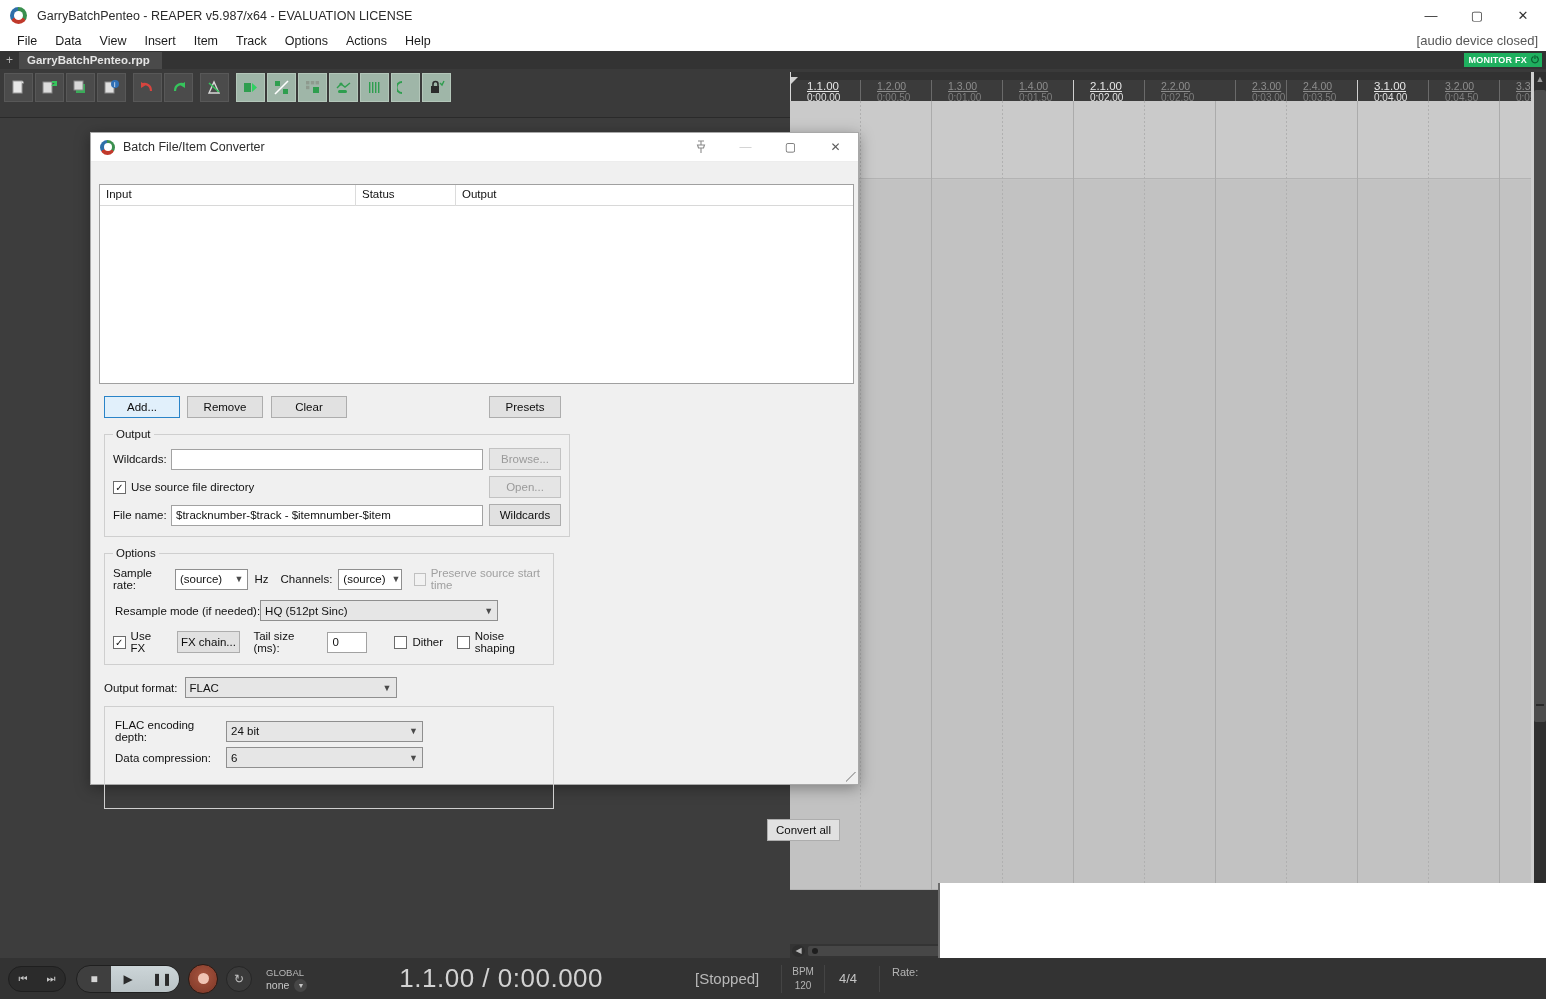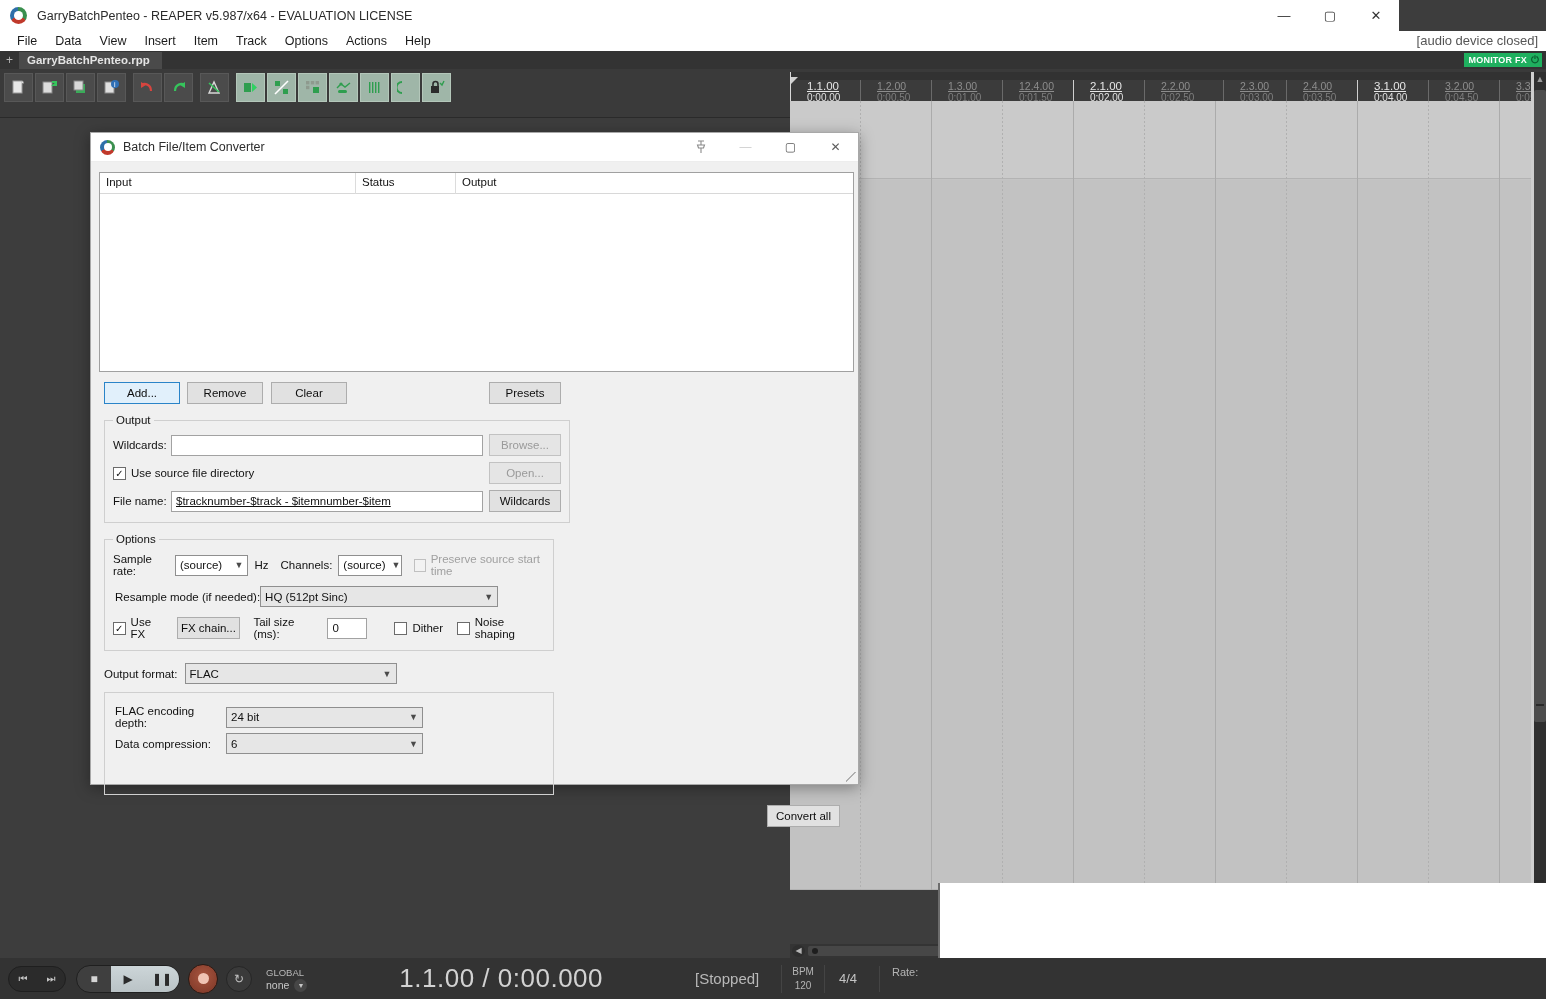--- a/index.html
+++ b/index.html
@@ -6,21 +6,21 @@
   html, body {
     width: 1546px; height: 999px;
     font-family: "Liberation Sans", sans-serif;
     overflow: hidden;
     background: #3d3d3d;
   }
   #root { position: relative; width: 1546px; height: 999px; }
 
   
   .titlebar {
-    position: absolute; left: 0; top: 0; width: 1399px; height: 31px;
+    position: absolute; left: 0; top: 0; width: 1546px; height: 31px;
     background: #ffffff; display: flex; align-items: center; text-align: right;
   }
   .tb-icon { margin-left: 10px; width: 17px; height: 17px; position: relative; }
   .tb-icon .circ {
     position:absolute; left:0; top:0; width:17px; height:17px; border-radius:50%;
     background: conic-gradient(#3a8f4e 0deg 120deg, #c0392b 120deg 240deg, #2e6fa8 240deg 360deg);
   }
   .tb-icon .inner {
     position:absolute; left:4px; top:4px; width:9px; height:9px; border-radius:50%;
     background:#ffffff;
@@ -199,21 +199,21 @@
   }
   .dlg-ico .inner { position:absolute; left:3.5px; top:3.5px; width:8px;height:8px;border-radius:50%;background:#fff;}
   .dlg-title-text { margin-left: 8px; font-size: 12.5px; color: #2d2d2d; }
   .dlg-btns { margin-left:auto; display:flex; }
   .dlg-btn { width:45px; height:29px; display:flex; align-items:center; justify-content:center; color:#5a5a5a; font-size:12px;}
   .dlg-btn.dim { color:#cfcfcf; }
 
   .dlg-body { position: relative; padding: 10px 8px 8px 8px; }
 
   .listview {
-    position: relative; width: 755px; height: 200px; margin: 0 auto;
+    position: relative; width: 755px; height: 200px; margin: 12px auto;
     background: #ffffff; border: 1px solid #a0a0a0;
   }
   .lv-head { display: flex; height: 21px; border-bottom: 1px solid #d8d8d8; }
   .lv-col {
     font-size: 11.5px; color: #111; padding: 3px 0 0 6px; border-right: 1px solid #dcdcdc; height:21px;
   }
   .lv-col.c1 { width: 256px; }
   .lv-col.c2 { width: 100px; }
   .lv-col.c3 { flex: 1; border-right: none; }
 
@@ -421,32 +421,32 @@
       </div>
       <div class="rmark" style="left:70px;">
         <div class="bar">1.2.00</div>
         <div class="tm">0:00.50</div>
       </div>
       <div class="rmark" style="left:141px;">
         <div class="bar">1.3.00</div>
         <div class="tm">0:01.00</div>
       </div>
       <div class="rmark" style="left:212px;">
-        <div class="bar">12.4.00</div>
+        <div class="bar">1.4.00</div>
         <div class="tm">0:01.50</div>
       </div>
       <div class="rmark major" style="left:283px;">
         <div class="bar">2.1.00</div>
         <div class="tm">0:02.00</div>
       </div>
       <div class="rmark" style="left:354px;">
         <div class="bar">2.2.00</div>
         <div class="tm">0:02.50</div>
       </div>
-      <div class="rmark" style="left:433px;">
+      <div class="rmark" style="left:445px;">
         <div class="bar">2.3.00</div>
         <div class="tm">0:03.00</div>
       </div>
       <div class="rmark" style="left:496px;">
         <div class="bar">2.4.00</div>
         <div class="tm">0:03.50</div>
       </div>
       <div class="rmark major" style="left:567px;">
         <div class="bar">3.1.00</div>
         <div class="tm">0:04.00</div>
@@ -575,21 +575,21 @@
         </div>
         <div class="frow">
           <div class="chk" style="width:376px;">
             <span class="box">✓</span>
             <span>Use source file directory</span>
           </div>
           <div class="btn w72 disabled">Open...</div>
         </div>
         <div class="frow">
           <div class="lbl" style="width:58px;">File name:</div>
-          <input class="txt" style="width: 312px; text-decoration: underline;" value="$tracknumber-$track - $itemnumber-$item">
+          <input class="txt" style="width: 312px;" value="$tracknumber-$track - $itemnumber-$item">
           <div style="width:6px"></div>
           <div class="btn w72">Wildcards</div>
         </div>
       </fieldset>
 
       <fieldset style="width:450px;">
         <legend>Options</legend>
         <div class="frow" style="margin-top:2px;">
           <div class="lbl">Sample rate:</div>
           <div class="combo white" style="width:84px;margin-left:6px;">

